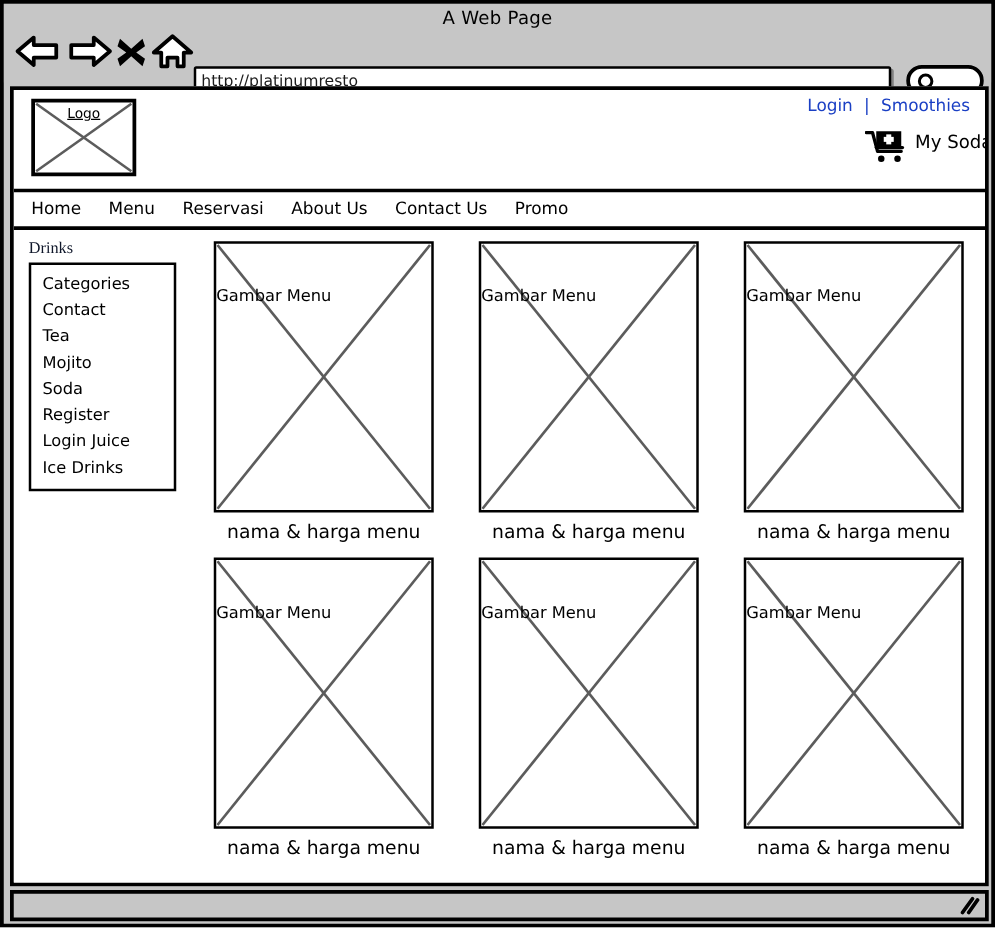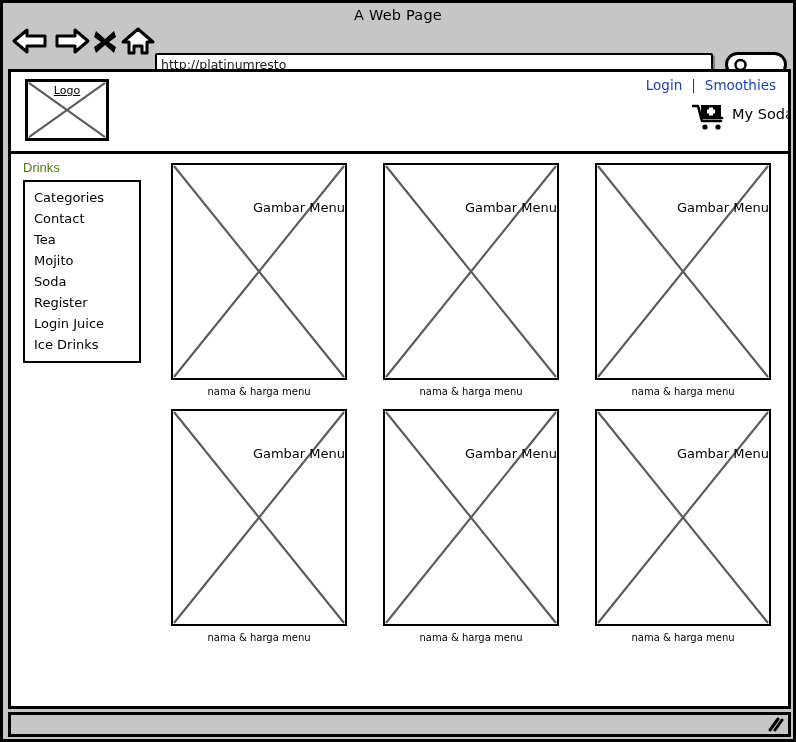--- a/index.html
+++ b/index.html
@@ -240,23 +240,23 @@
   #sidebar {
     position: absolute;
     left: 0;
     top: 0;
     width: 140px;
   }
   #sidebar-title {
     position: absolute;
     left: 12px;
     top: 6px;
-    font-family: Liberation Sans, sans-serif;
+    font-family: Liberation Serif, serif;
     font-size: 13px;
-    color: #4d7c0f;
+    color: #0f172a;
   }
   #category-box {
     position: absolute;
     left: 12px;
     top: 26px;
     width: 118px;
     box-sizing: border-box;
     border: 2px solid #000000;
     background: #ffffff;
     padding: 5px 0 6px 0;
@@ -291,29 +291,29 @@
     box-sizing: border-box;
     border: 2.5px solid #000000;
     background: #ffffff;
     overflow: hidden;
   }
   .product-image-label {
     position: absolute;
     left: 0;
     top: 35px;
     width: 100%;
-    text-align: right;
+    text-align: left;
     font-size: 13px;
     color: #000;
     z-index: 2;
   }
   .product-caption {
     margin-top: 6px;
     text-align: center;
-    font-size: 10px;
+    font-size: 15px;
     color: #000;
   }
 
   
   #status-bar {
     position: absolute;
     left: 5px;
     top: 709px;
     width: 783px;
     height: 25px;
@@ -414,20 +414,23 @@
             <path d="M9 16 L30 16" stroke="#000000" stroke-width="2.6" stroke-linecap="round"></path>
             <circle cx="13" cy="25" r="2.6" fill="#000000"></circle>
             <circle cx="26" cy="25" r="2.6" fill="#000000"></circle>
           </svg>
         </span>
         <span id="cart-label">My Soda</span>
       </div>
 
     </div>
 
+    <div id="main-nav">
+      <span class="nav-item">Home</span><span class="nav-item">Menu</span><span class="nav-item">Reservasi</span><span class="nav-item">About Us</span><span class="nav-item">Contact Us</span><span class="nav-item">Promo</span>
+    </div>
 
     <div id="content-area">
 
       <div id="sidebar">
         <div id="sidebar-title">Drinks</div>
 
         <div id="category-box">
           <div class="category-item">Categories</div>
           <div class="category-item">Contact</div>
           <div class="category-item">Tea</div>

